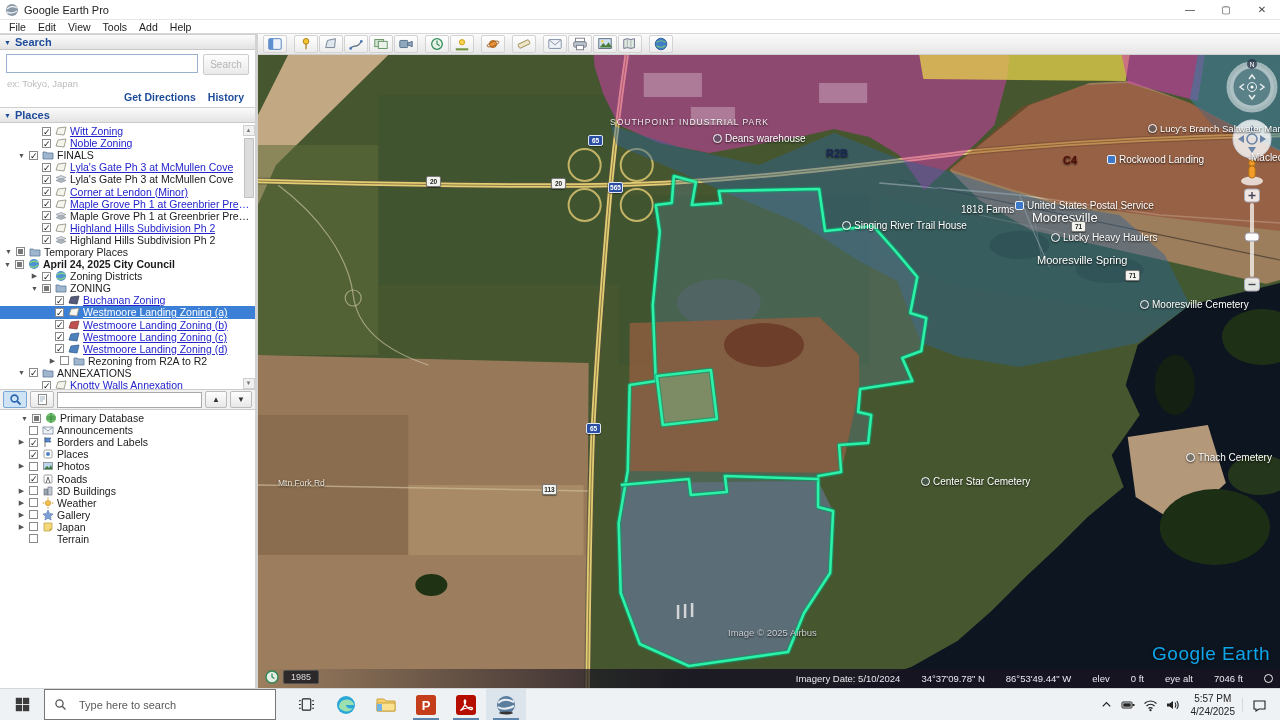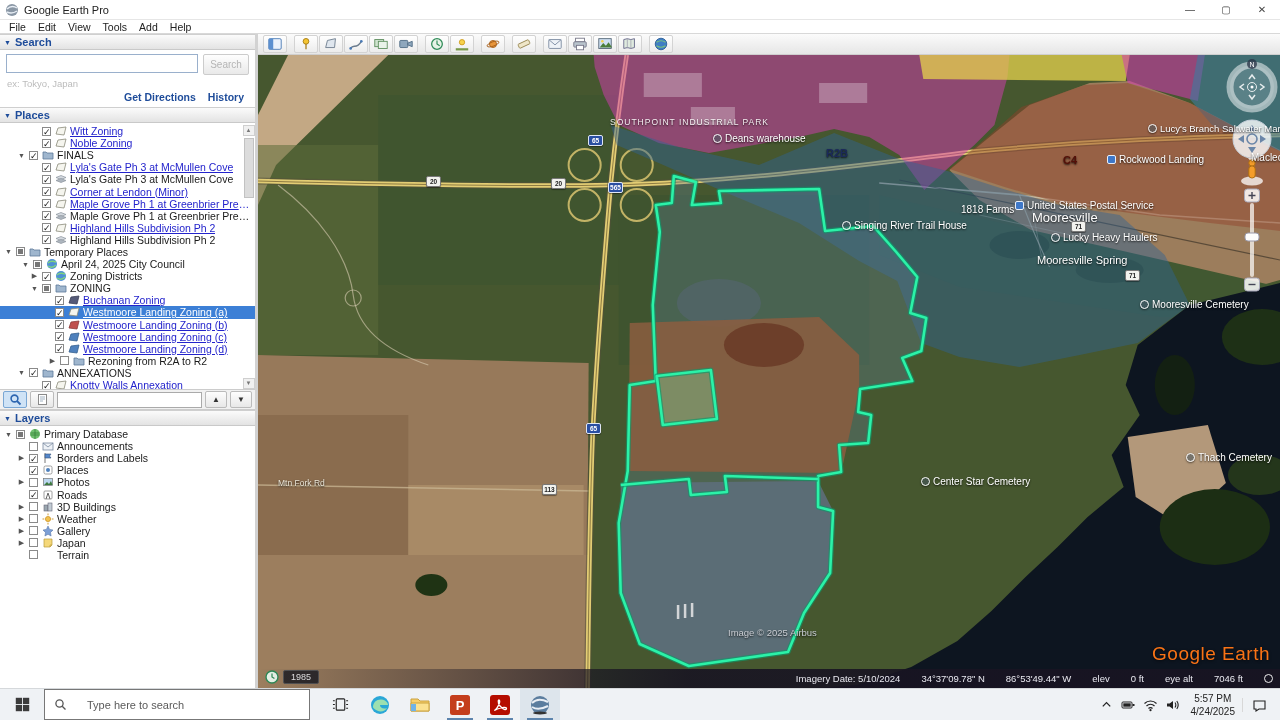--- a/index.html
+++ b/index.html
@@ -56,31 +56,31 @@
   .tsep{width:5px;}
   .map{position:relative;flex:1;overflow:hidden;background:#2d3a24;}
   .map .terrain{position:absolute;inset:0;width:100%;height:100%;}
   .mlabel{position:absolute;color:#fff;text-shadow:0 1px 2px rgba(0,0,0,.85);white-space:nowrap;display:flex;align-items:center;gap:3px;}
   .mk{flex:none;}
   .mk-circle{width:9px;height:9px;border:1.5px solid #fff;border-radius:50%;background:rgba(70,85,95,.55);box-shadow:0 1px 2px rgba(0,0,0,.5);}
   .mk-bluesq{width:9px;height:9px;border-radius:2px;background:#3e78c9;border:1px solid #e8eef8;}
   .shield{position:absolute;font-size:6.5px;font-weight:bold;text-align:center;line-height:10px;width:15px;height:11px;border-radius:2px;box-shadow:0 1px 1px rgba(0,0,0,.4);}
   .shield.white{background:#f2f2ee;color:#222;border:1px solid #777;}
   .shield.interstate{background:#2a4fa2;color:#fff;border:1px solid #dfe6f4;}
-  .gelogo{position:absolute;right:10px;bottom:23px;color:#f97316;font-size:19px;letter-spacing:.5px;text-shadow:0 1px 3px rgba(0,0,0,.6);}
+  .gelogo{position:absolute;right:10px;bottom:23px;color:#0ea5e9;font-size:19px;letter-spacing:.5px;text-shadow:0 1px 3px rgba(0,0,0,.6);}
   .copyright{position:absolute;left:470px;top:572px;color:#c9cdd3;font-size:9.5px;text-shadow:0 1px 2px rgba(0,0,0,.8);}
   .statusbar{position:absolute;left:0;right:0;bottom:0;height:19px;background:linear-gradient(to right,rgba(20,18,30,0),rgba(24,20,34,.9) 42%);display:flex;align-items:center;justify-content:flex-end;gap:21px;color:#e9e9f0;font-size:9.5px;padding-right:7px;}
   .statusbar .oval{width:9px;height:9px;border:1.5px solid #eee;border-radius:50%;}
   .histbadge{position:absolute;left:7px;bottom:4px;display:flex;align-items:center;gap:4px;}
   .histbadge .yr{background:rgba(28,28,34,.85);color:#eee;font-size:9px;padding:1px 7px;border-radius:2px;border:1px solid #555;}
   .navctl{position:absolute;right:0;top:2px;width:64px;height:240px;}
   
   .taskbar{height:32px;background:#eff2f5;border-top:1px solid #d5d8db;display:flex;align-items:stretch;}
   .startbtn{width:44px;display:flex;align-items:center;justify-content:center;background:transparent;border:none;}
-  .tsearch{width:266px;background:#fff;border:1px solid #777;display:flex;align-items:center;gap:20px;padding-left:9px;font-size:11px;color:#5a5a5a;}
+  .tsearch{width:232px;background:#fff;border:1px solid #777;display:flex;align-items:center;gap:12px;padding-left:9px;font-size:11px;color:#5a5a5a;}
   .tvwrap{display:flex;align-items:center;margin-left:10px;gap:2px;}
   .appbtn{width:40px;display:flex;align-items:center;justify-content:center;position:relative;background:transparent;border:none;}
   .appbtn.running::after{content:"";position:absolute;left:7px;right:7px;bottom:0;height:2.5px;background:#5c84ad;}
   .appbtn.active{background:#dde5ec;}
   .tray{margin-left:auto;display:flex;align-items:center;padding-right:4px;}
   .trayic{width:22px;display:flex;align-items:center;justify-content:center;}
   .clock{font-size:10px;color:#222;text-align:center;line-height:1.3;padding:0 7px;}
   .notif{width:34px;display:flex;align-items:center;justify-content:center;border-left:1px solid #d8d8d8;}
 </style>
 </head>
@@ -246,21 +246,21 @@
         <div class="trow" style="padding-left: 4px;">
           <span class="exp">▼</span>
           <span class="chk partial"></span>
           <span class="ticn">
             <svg width="12" height="12" viewBox="0 0 12 12">
               <path d="M1 3h3l1 1h6v6H1z" fill="#9fb6ce" stroke="#5e7a99" stroke-width=".8"></path>
             </svg>
           </span>
           <span class="tlabel">Temporary Places</span>
         </div>
-        <div class="trow" style="padding-left: 21px;">
+        <div class="trow" style="padding-left: 3px; font-weight: bold;">
           <span class="exp">▼</span>
           <span class="chk partial"></span>
           <span class="ticn">
             <svg width="12" height="12" viewBox="0 0 12 12">
               <circle cx="6" cy="6" r="5" fill="#4f8fd4"></circle>
               <path d="M2 5c2-2 5-2 8-1M2 8c3 2 6 1 8-1" stroke="#7fd37f" stroke-width="1.4" fill="none"></path>
             </svg>
           </span>
           <span class="tlabel">April 24, 2025 City Council</span>
         </div>
@@ -377,26 +377,22 @@
           <svg width="13" height="13" viewBox="0 0 13 13">
             <rect x="2.5" y="1.5" width="8" height="10" fill="#fff" stroke="#8a8a8a"></rect>
             <path d="M4 4h5M4 6h5M4 8h3" stroke="#9ab" stroke-width=".9"></path>
           </svg>
         </button>
       <input value="" style="">
       <button class="abtn">▲</button>
       <button class="abtn">▼</button>
     </div>
 
-    <div class="sect-head">
-      <span class="tri">▼</span>
-      <span>Layers</span>
-    </div>
     <div class="tree" id="layers-tree">
-        <div class="trow" style="padding-left: 4px;">
+        <div class="trow" style="padding-left: 20px;">
           <span class="exp">▼</span>
           <span class="chk partial"></span>
           <span class="ticn">
             <svg width="12" height="12" viewBox="0 0 12 12">
               <circle cx="6" cy="6" r="5" fill="#6fbf6f"></circle>
               <path d="M1.5 5h9M1.5 7h9M6 1v10" stroke="#2e7d32" stroke-width=".7" fill="none"></path>
             </svg>
           </span>
           <span class="tlabel">Primary Database</span>
         </div>

